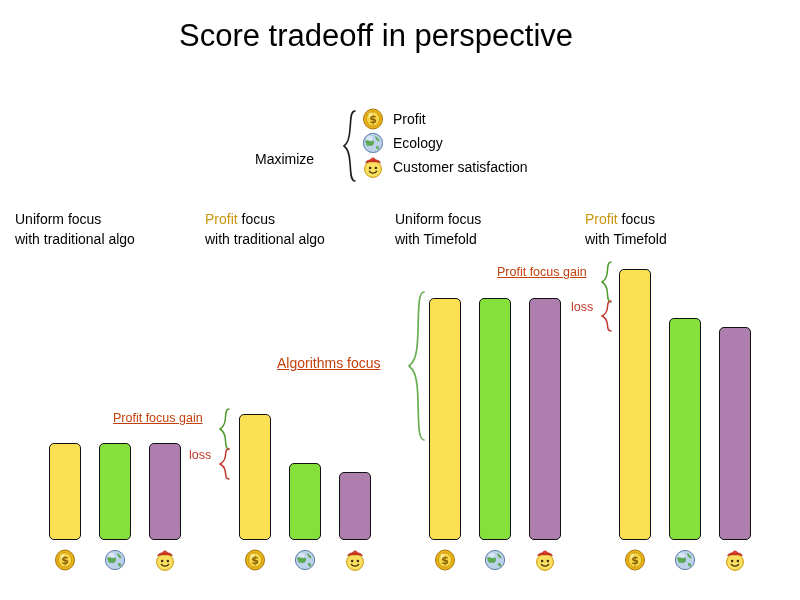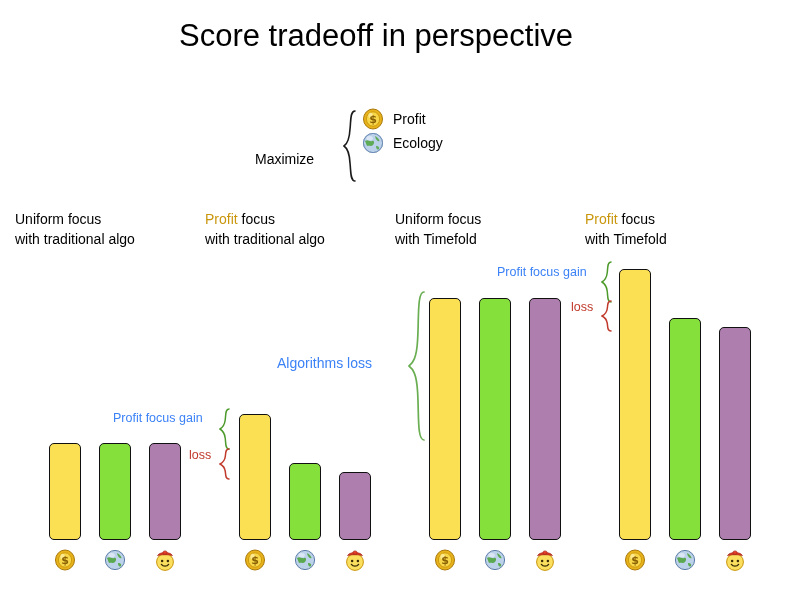--- a/index.html
+++ b/index.html
@@ -109,21 +109,21 @@
     width: 22px;
     height: 22px;
   }
 
   
   .anno-label {
     position: absolute;
     font-size: 12.5px;
     white-space: nowrap;
   }
-  .anno-label.green { color: #3b82f6; }
+  .anno-label.green { color: #c2410c; text-decoration: underline; }
   .anno-label.red   { color: #c0392b; }
   .anno-label.big   { font-size: 14px; }
   .brace { position: absolute; }
 </style>
 </head>
 <body>
 
 <div id="page">
 
   <div id="chart-title">Score tradeoff in perspective</div>
@@ -156,20 +156,33 @@
           <circle cx="11" cy="11" r="9.6" fill="none" stroke="#7d9cc4" stroke-width="0.6"></circle>
           <path d="M3 9 C6 7 8 10 10 9 C12 8 13 11 11 13 C9 15 7 13 5 14 Z" fill="#5aa84f" opacity="0.95"></path>
           <path d="M13 4 C15.5 5 17 7 17.5 9 C16 10 14.5 8 13.5 6 Z" fill="#5aa84f" opacity="0.95"></path>
           <path d="M14 14 C16 13.5 18 15 17 17 C15.5 18.5 14 17 14 14 Z" fill="#5aa84f" opacity="0.9"></path>
           <ellipse cx="7.6" cy="6.2" rx="3.2" ry="2.2" fill="#ffffff" opacity="0.45"></ellipse>
         </svg>
       </span>
       <span class="legend-label">Ecology</span>
     </div>
 
+    <div class="legend-row" style="top:50px;">
+      <span class="ico">
+        <svg width="22" height="22" viewBox="0 0 22 22">
+          <circle cx="11" cy="13" r="8.4" fill="#fbdf5e" stroke="#c9960c" stroke-width="1"></circle>
+          <path d="M3.6 6.6 C5.2 2.6 16.8 2.6 18.4 6.6 C16 5.4 6 5.4 3.6 6.6 Z" fill="#e8402a" stroke="#a32616" stroke-width="0.8"></path>
+          <ellipse cx="11" cy="3.6" rx="2.1" ry="1.7" fill="#e8402a" stroke="#a32616" stroke-width="0.7"></ellipse>
+          <circle cx="8.1" cy="12" r="1.25" fill="#3a2a06"></circle>
+          <circle cx="13.9" cy="12" r="1.25" fill="#3a2a06"></circle>
+          <path d="M7.4 15.4 C9 17.8 13 17.8 14.6 15.4" fill="none" stroke="#3a2a06" stroke-width="1.3" stroke-linecap="round"></path>
+        </svg>
+      </span>
+      <span class="legend-label">Customer satisfaction</span>
+    </div>
   </div>
 
   <div class="group-caption" style="left:15px; top:209px;">
     <div><span>Uniform</span><span class="caption-accent"></span><span> focus</span></div>
     <div>with traditional algo</div>
   </div>
 
   <div class="group-caption" style="left:205px; top:209px;">
     <div><span></span><span class="caption-accent">Profit</span><span> focus</span></div>
     <div>with traditional algo</div>
@@ -291,21 +304,21 @@
     </svg>
   </span>
 
   <div class="anno-label red" style="left:189px; top:448px;">loss</div>
   <span class="brace" style="left:219px; top:448px;">
     <svg width="12" height="32" viewBox="0 0 12 32">
       <path d="M10 1 C6 1 7 5 6.2 9 C5.6 13 3.4 14.8 1 16 C3.4 17.2 5.6 19 6.2 23 C7 27 6 31 10 31" fill="none" stroke="#c0392b" stroke-width="1.5" stroke-linecap="round"></path>
     </svg>
   </span>
 
-  <div class="anno-label green big" style="left:277px; top:355px;">Algorithms loss</div>
+  <div class="anno-label green big" style="left:277px; top:355px;">Algorithms focus</div>
   <span class="brace" style="left:408px; top:290px;">
     <svg width="18" height="152" viewBox="0 0 18 152">
       <path d="M16 2 C9 2 11 28 9.6 50 C8.6 68 5 73 1 76 C5 79 8.6 84 9.6 102 C11 124 9 150 16 150" fill="none" stroke="#6aae52" stroke-width="1.7" stroke-linecap="round"></path>
     </svg>
   </span>
 
   <div class="anno-label green" style="left:497px; top:265px;">Profit focus gain</div>
   <span class="brace" style="left:601px; top:261px;">
     <svg width="12" height="42" viewBox="0 0 12 42">
       <path d="M10 1 C6 1 7 7 6.2 12 C5.6 17 3.4 19.5 1 21 C3.4 22.5 5.6 25 6.2 30 C7 35 6 41 10 41" fill="none" stroke="#4c9a2a" stroke-width="1.5" stroke-linecap="round"></path>

